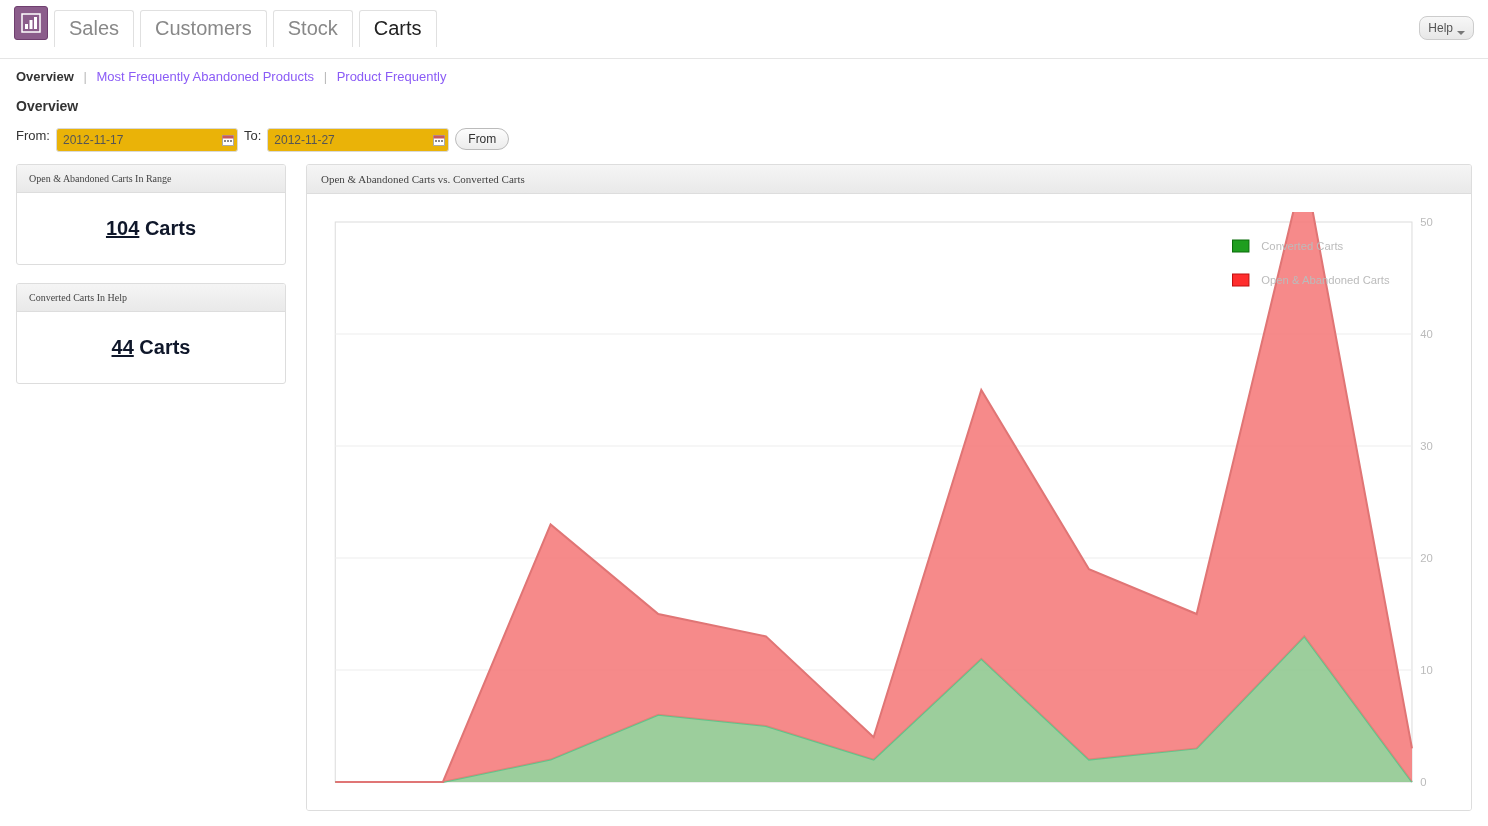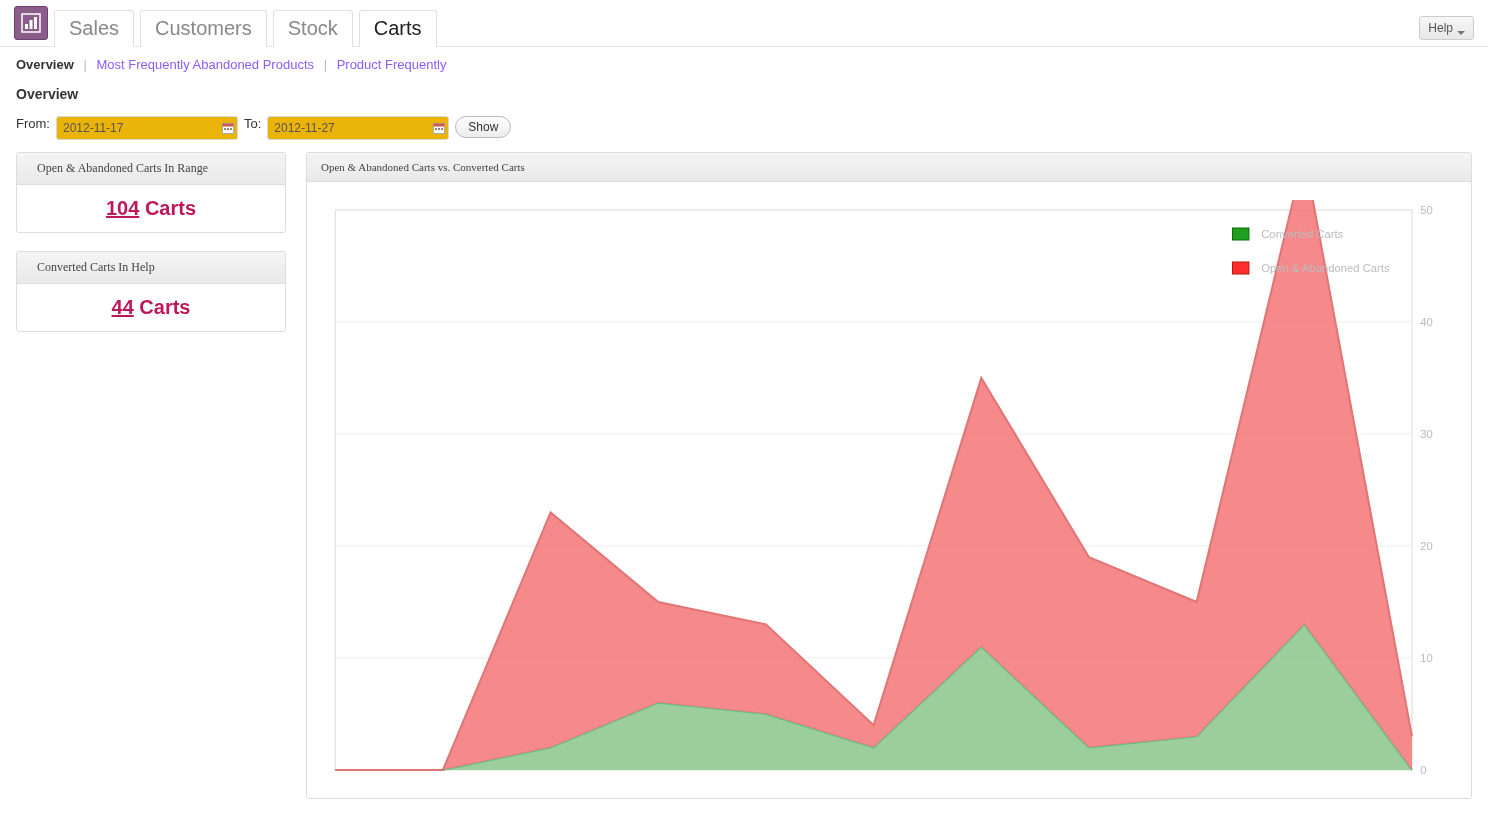--- a/index.html
+++ b/index.html
@@ -5,21 +5,21 @@
   html, body {
     margin: 0;
     padding: 0;
     font-family: "Helvetica Neue", Helvetica, Arial, sans-serif;
     background: #ffffff;
     color: #333;
     font-size: 13px;
   }
   .topbar {
     position: relative;
-    padding: 6px 14px 0 14px;
+    padding: 6px 14px 12px 14px;
     border-bottom: 1px solid #e5e5e5;
     display: flex;
     align-items: flex-end;
     gap: 6px;
   }
   .logo-tile {
     width: 32px;
     height: 32px;
     background: #8b5d8b;
     border: 1px solid #6f3f6f;
@@ -50,21 +50,21 @@
     position: absolute;
     left: 0; right: 0; bottom: -1px;
     height: 1px;
     background: #fff;
   }
   .help-btn {
     margin-left: auto;
     margin-bottom: 6px;
     background: linear-gradient(#f7f7f7, #e7e7e7);
     border: 1px solid #ccc;
-    border-radius: 3px;
+    border-radius: 8px;
     padding: 4px 8px;
     font-size: 12px;
     color: #555;
     display: flex;
     align-items: flex-end;
     gap: 4px;
     cursor: pointer;
   }
   .help-btn .tri {
     width: 0; height: 0;
@@ -145,32 +145,32 @@
     flex-direction: column;
     gap: 18px;
   }
   .panel {
     border: 1px solid #ddd;
     border-radius: 3px;
     overflow: hidden;
   }
   .panel-head {
     background: linear-gradient(#f5f5f5, #e9e9e9);
-    padding: 8px 20px;
-    font-size: 12px;
+    padding: 8px 12px;
+    font-size: 10px;
     color: #444;
     border-bottom: 1px solid #ddd;
     font-family: Georgia, 'Times New Roman', serif;
   }
   .panel-body-big {
-    padding: 12px 10px;
+    padding: 24px 10px;
     text-align: center;
     font-size: 20px;
     font-weight: bold;
-    color: #be185d;
+    color: #0f172a;
   }
   .panel-body-big .num {
     text-decoration: underline;
   }
   .chart-panel {
     flex: 1;
     border: 1px solid #ddd;
     border-radius: 3px;
     display: flex;
     flex-direction: column;
@@ -244,21 +244,21 @@
     <span class="cal">
       <svg width="12" height="12" viewBox="0 0 12 12">
         <rect class="cal-icon-rect" x="0.5" y="1.5" width="11" height="10"></rect>
         <rect x="0.5" y="1.5" width="11" height="3" fill="#c85a5a"></rect>
         <rect x="2" y="6" width="2" height="2" fill="#888"></rect>
         <rect x="5" y="6" width="2" height="2" fill="#888"></rect>
         <rect x="8" y="6" width="2" height="2" fill="#888"></rect>
       </svg>
     </span>
   </div>
-  <button class="show-btn">Show</button>
+  <button class="show-btn">From</button>
 </div>
 
 <div class="content-row">
   <div class="side-col">
     <div class="panel">
       <div class="panel-head">Open &amp; Abandoned Carts In Range</div>
       <div class="panel-body-big">
         <span class="num">104</span>
         <span>Carts</span>
       </div>

